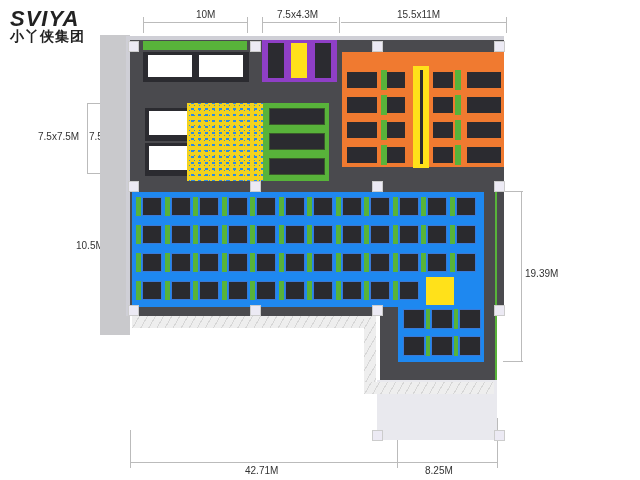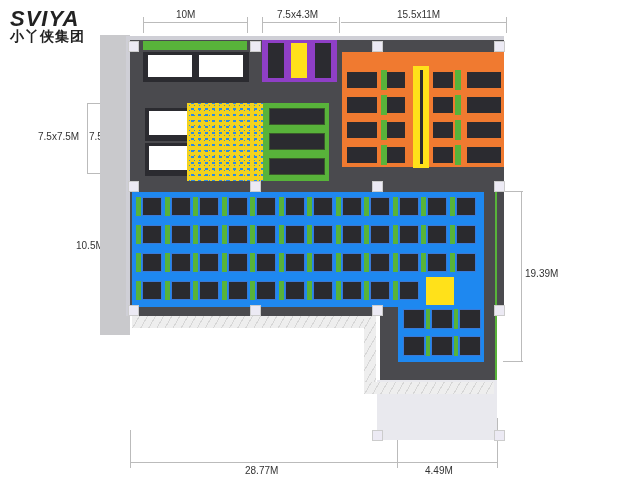--- a/index.html
+++ b/index.html
@@ -28,21 +28,21 @@
 </style>
 </head>
 <body>
 
 <div class="abs logo-top"><span>SVIYA</span></div>
 <div class="abs logo-bot">小丫侠集团</div>
 
 <div class="abs hline" style="left:143px;top:22px;width:104px;"></div>
 <div class="abs vline" style="left:143px;top:17px;height:16px;"></div>
 <div class="abs vline" style="left:247px;top:17px;height:16px;"></div>
-<div class="abs dim" style="left:176px;top:9px;">10M</div>
+<div class="abs dim" style="left:196px;top:9px;">10M</div>
 
 <div class="abs hline" style="left:262px;top:22px;width:75px;"></div>
 <div class="abs vline" style="left:262px;top:17px;height:16px;"></div>
 <div class="abs vline" style="left:339px;top:17px;height:16px;"></div>
 <div class="abs dim" style="left:277px;top:9px;">7.5x4.3M</div>
 
 <div class="abs hline" style="left:341px;top:22px;width:165px;"></div>
 <div class="abs vline" style="left:506px;top:17px;height:16px;"></div>
 <div class="abs dim" style="left:397px;top:9px;">15.5x11M</div>
 
@@ -57,22 +57,22 @@
 
 <div class="abs vline" style="left:521px;top:191px;height:170px;"></div>
 <div class="abs hline" style="left:503px;top:191px;width:20px;"></div>
 <div class="abs hline" style="left:503px;top:361px;width:20px;"></div>
 <div class="abs dim" style="left:525px;top:268px;">19.39M</div>
 
 <div class="abs hline" style="left:130px;top:462px;width:367px;"></div>
 <div class="abs vline" style="left:130px;top:430px;height:38px;"></div>
 <div class="abs vline" style="left:397px;top:418px;height:50px;"></div>
 <div class="abs vline" style="left:497px;top:418px;height:50px;"></div>
-<div class="abs dim" style="left:245px;top:465px;">28.77M</div>
-<div class="abs dim" style="left:425px;top:465px;">4.49M</div>
+<div class="abs dim" style="left:245px;top:465px;">42.71M</div>
+<div class="abs dim" style="left:425px;top:465px;">8.25M</div>
 
 <div class="abs" style="left:100px;top:35px;width:30px;height:300px;background:#c9c9cc;"></div>
 <div class="abs wall" style="left:126px;top:36px;width:378px;height:4px;"></div>
 <div class="abs wall" style="left:126px;top:36px;width:4px;height:280px;"></div>
 <div class="abs" style="left:377px;top:380px;width:120px;height:60px;background:#e9e9ee;"></div>
 <div class="abs hatch" style="left:132px;top:316px;width:240px;height:12px;"></div>
 <div class="abs hatch" style="left:364px;top:316px;width:12px;height:76px;"></div>
 <div class="abs hatch" style="left:364px;top:382px;width:130px;height:12px;"></div>
 
 <div class="abs floor" style="left:130px;top:40px;width:374px;height:276px;"></div>

